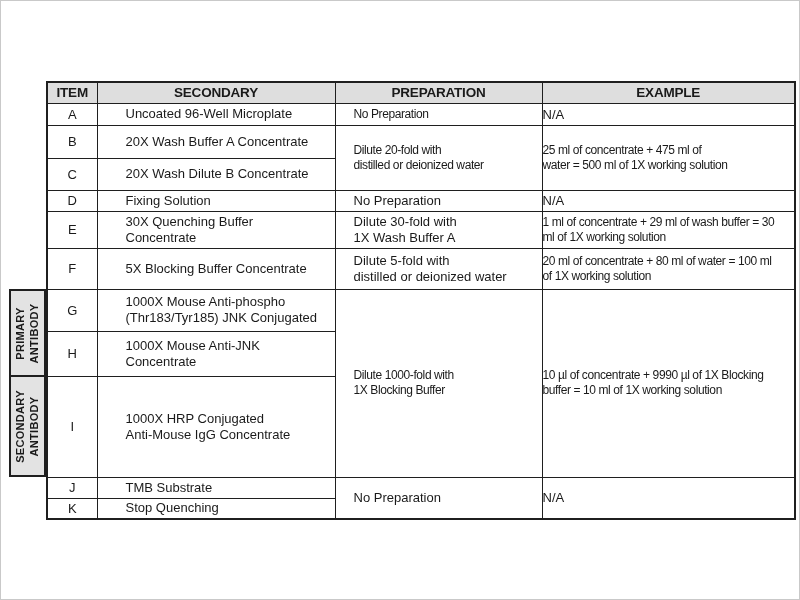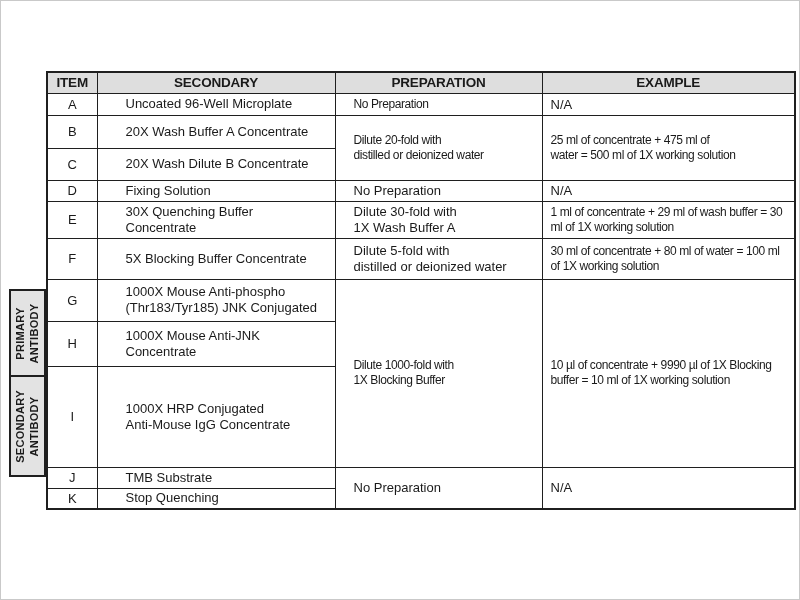--- a/index.html
+++ b/index.html
@@ -19,21 +19,21 @@
     position:relative;
     width:800px;height:600px;
     background:var(--page-bg);
     border:1px solid var(--frame);
     box-sizing:border-box;
     overflow:hidden;
     color:var(--text);
   }
   table.main{
     position:absolute;
-    left:45px;top:70px;
+    left:45px;top:80px;
     width:748px;
     border-collapse:collapse;
     table-layout:fixed;
     border:2px solid var(--border);
   }
   col.w-item{width:50px}
   col.w-comp{width:238px}
   col.w-prep{width:207px}
   col.w-ex{width:253px}
   td,th{
@@ -73,21 +73,21 @@
   }
   td.prep{
     font-size:13px;
     line-height:16px;
     padding-left:18px;
   }
   td.ex{
     font-size:12px;
     line-height:15px;
     letter-spacing:-0.4px;
-    padding-left:8px;
+    padding-left:0;
     margin-top:8px;
   }
   td.ex.na{
     font-size:13px;
     letter-spacing:0;
   }
   td.cond{ 
     font-size:12px;
     line-height:15px;
     letter-spacing:-0.4px;
@@ -188,21 +188,21 @@
 1X Wash Buffer A</td>
       <td class="ex pre">1 ml of concentrate + 29 ml of wash buffer = 30
 ml of 1X working solution</td>
     </tr>
 
     <tr class="r-f">
       <td class="item">F</td>
       <td class="comp">5X Blocking Buffer Concentrate</td>
       <td class="prep pre">Dilute 5-fold with
 distilled or deionized water</td>
-      <td class="ex pre">30 ml of concentrate + 80 ml of water = 100 ml
+      <td class="ex pre">20 ml of concentrate + 80 ml of water = 100 ml
 of 1X working solution</td>
     </tr>
 
     <tr class="r-g">
       <td class="item">G</td>
       <td class="comp pre">1000X Mouse Anti-phospho
 (Thr183/Tyr185) JNK Conjugated</td>
       <td class="prep cond pre" rowspan="3">Dilute 1000-fold with
 1X Blocking Buffer</td>
       <td class="ex pre" rowspan="3">10 µl of concentrate + 9990 µl of 1X Blocking

